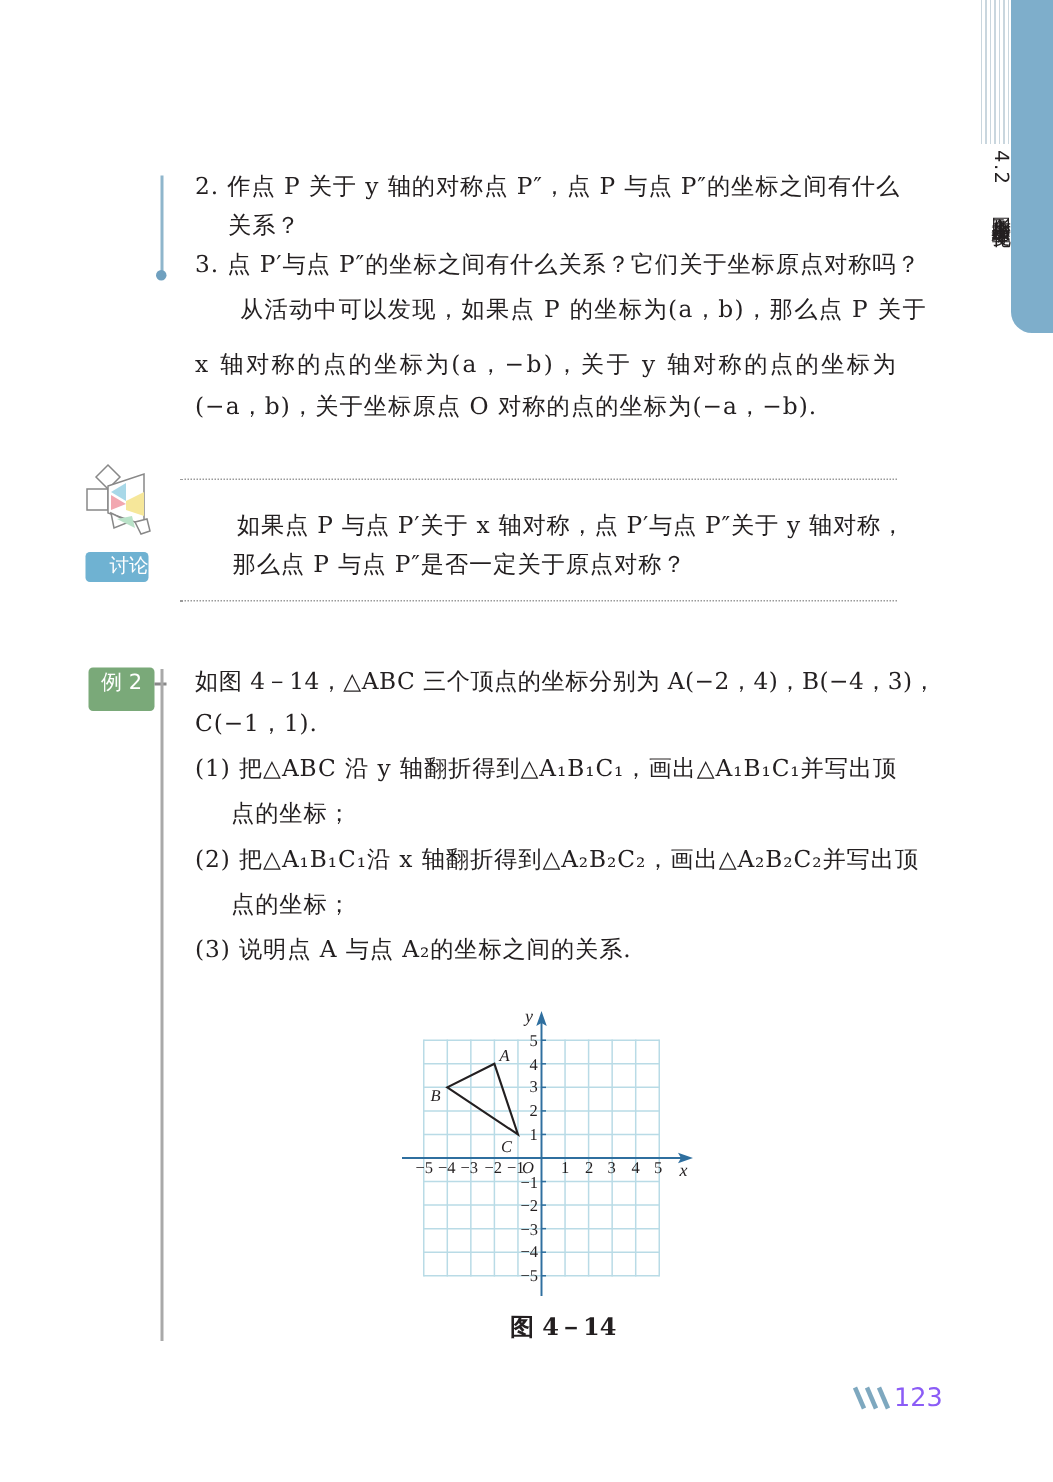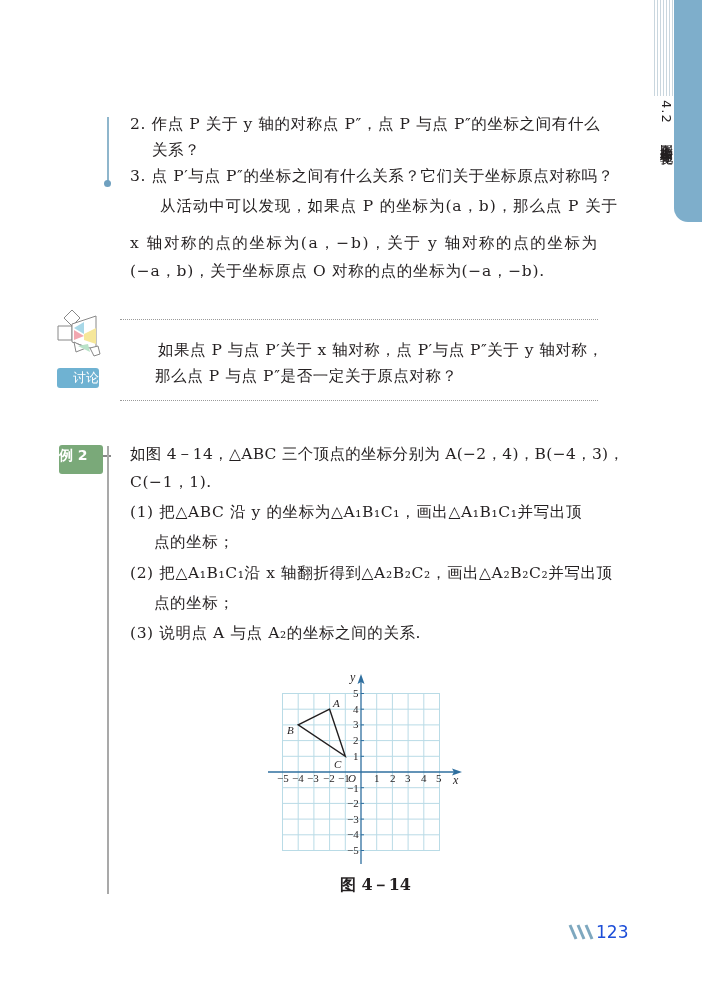--- a/index.html
+++ b/index.html
@@ -11,25 +11,25 @@
   .side-stripes{position:absolute;left:652px;top:0;width:22px;height:96px;
      background:repeating-linear-gradient(90deg,#ffffff 0 2px,#c9d6de 2px 3px);}
   .side-title{position:absolute;left:654px;top:100px;width:20px;font-family:"DejaVu Sans",sans-serif;
      font-size:13px;line-height:15px;writing-mode:vertical-rl;color:#231f20;letter-spacing:1px;}
   .vbar1{position:absolute;left:107px;top:117px;width:1.5px;height:68px;background:#8fb6cc;}
   .vbar1-dot{position:absolute;left:104px;top:180px;width:7px;height:7px;border-radius:50%;background:#6fa0bf;}
   .dotted{position:absolute;left:120px;width:478px;border-top:1.5px dotted #9a9a9a;height:0;}
   .taolun-badge{position:absolute;left:57px;top:368px;width:42px;height:20px;background:#6fb2d2;border-radius:3px;
      color:#fff;font-family:"DejaVu Sans",sans-serif;font-size:13px;line-height:20px;text-align:right;}
   .li2-badge{position:absolute;left:59px;top:445px;width:44px;height:29px;background:#7aa979;border-radius:3px;
-     color:#fff;font-family:"DejaVu Sans",sans-serif;font-weight:bold;font-size:14px;line-height:21px;}
+     color:#fff;font-family:"DejaVu Sans",sans-serif;font-weight:normal;font-size:14px;line-height:21px;text-align:center;}
   .li2-tick{position:absolute;left:103px;top:455px;width:8px;height:1.5px;background:#888;}
   .vbar2{position:absolute;left:107px;top:446px;width:1.5px;height:448px;background:#a9a9a9;}
   .caption{font-family:"DejaVu Serif",serif;font-weight:bold;font-size:16px;}
-  .pagenum{font-family:"DejaVu Sans",sans-serif;font-size:17px;color:#1d4ed8;}
+  .pagenum{font-family:"DejaVu Sans",sans-serif;font-size:17px;color:#8b5cf6;}
 </style>
 </head>
 <body>
 
 <div class="side-stripes"></div>
 <div class="side-tab"></div>
 <div class="side-title">
   <span>4.2</span>&nbsp;&nbsp;<span>图形变换与坐标变化</span>
 </div>
 
@@ -68,21 +68,21 @@
 <div class="abs line" style="left:130px;top:366px;margin-left:25px;">那么点 P 与点 P″是否一定关于原点对称？</div>
 
 <div class="li2-badge">例 2</div>
 <div class="li2-tick"></div>
 <div class="vbar2"></div>
 
 <div class="abs line" style="left:130px;top:444px;letter-spacing:0.3px;">如图 4－14，△ABC 三个顶点的坐标分别为 A(−2，4)，B(−4，3)，</div>
 <div class="abs line" style="left:130px;top:472px;">C(−1，1).</div>
 
 <div class="abs line" style="left:130px;top:502px;">
-  <span>(1)</span> <span>把△ABC 沿 y 的坐标为△A₁B₁C₁，画出△A₁B₁C₁并写出顶</span>
+  <span>(1)</span> <span>把△ABC 沿 y 轴翻折得到△A₁B₁C₁，画出△A₁B₁C₁并写出顶</span>
 </div>
 <div class="abs line" style="left:154px;top:532px;">点的坐标；</div>
 
 <div class="abs line" style="left:130px;top:563px;">
   <span>(2)</span> <span>把△A₁B₁C₁沿 x 轴翻折得到△A₂B₂C₂，画出△A₂B₂C₂并写出顶</span>
 </div>
 <div class="abs line" style="left:154px;top:593px;">点的坐标；</div>
 
 <div class="abs line" style="left:130px;top:623px;">
   <span>(3)</span> <span>说明点 A 与点 A₂的坐标之间的关系.</span>

